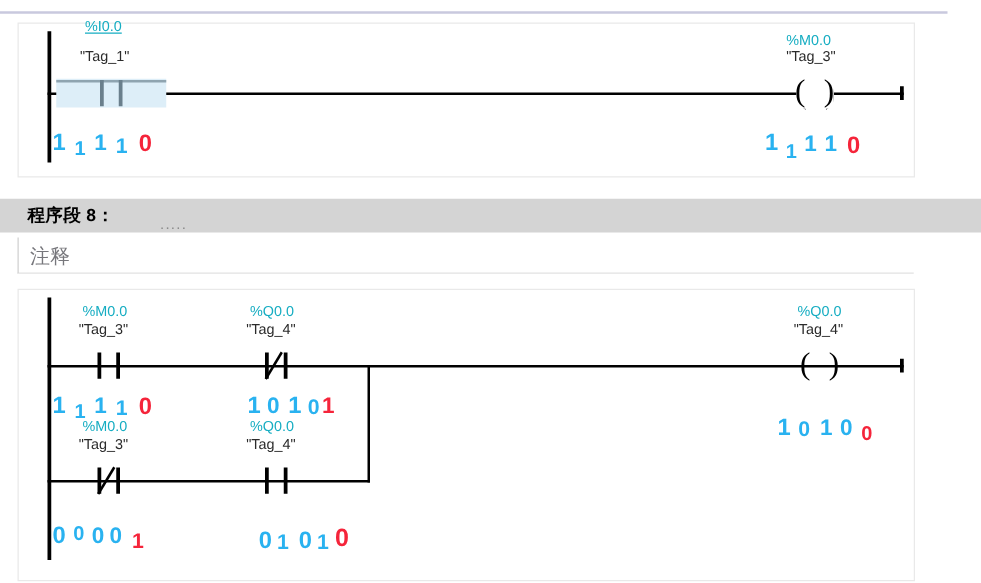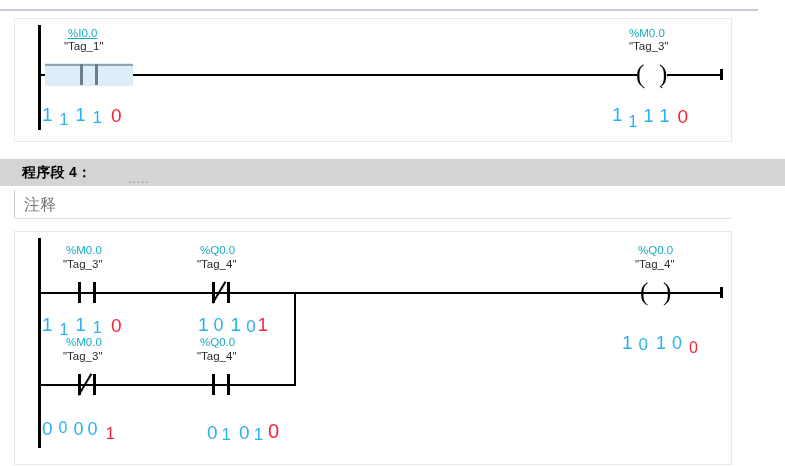--- a/index.html
+++ b/index.html
@@ -55,57 +55,57 @@
     font-family:"Liberation Serif","DejaVu Serif",serif;
   }
   
   .tick{background:#000;width:3px;height:11px;}
 
   
   .addr{color:#16adc2;font-size:11.5px;white-space:nowrap;}
   .tagname{color:#2b2b2b;font-size:11.5px;white-space:nowrap;}
 
   
-  .digits{white-space:nowrap;font-weight:normal;color:#29b2f0;text-align:right;}
+  .digits{white-space:nowrap;font-weight:bold;color:#29b2f0;text-align:right;}
   .digits span{display:inline-block;vertical-align:baseline;}
 </style>
 </head>
 <body>
 
 <div class="abs" id="top-rule"></div>
 
 <div class="abs net-frame" id="net3-frame"></div>
 
 <div class="abs rail" style="left:38px;top:25px;height:105px;"></div>
 
 <div class="abs wire-h" style="left:38px;top:74px;width:685px;"></div>
 
 <div class="abs sel-box" style="left:45px;top:63px;width:88px;height:23px;"></div>
 <div class="abs" style="left:45px;top:64px;width:88px;height:2px;background:#8fa4b0;"></div>
 <div class="abs cbar-sel" style="left:80px;top:64px;"></div>
 <div class="abs cbar-sel" style="left:95px;top:64px;"></div>
 
-<div class="abs addr" style="left:68px;top:27px;text-decoration:underline;">%I0.0</div>
+<div class="abs addr" style="left:68px;top:16px;text-decoration:underline;">%I0.0</div>
 <div class="abs tagname" style="left:64px;top:40px;">"Tag_1"</div>
 
 <div class="abs digits" id="bits-net3-contact" style="left:42px;top:104px;"><span style="font-size: 19px; margin-right: 7px; position: relative; top: 0px; color: rgb(41, 178, 240);">1</span><span style="font-size: 16px; margin-right: 7px; position: relative; top: 4px; color: rgb(41, 178, 240);">1</span><span style="font-size: 18px; margin-right: 7px; position: relative; top: 0px; color: rgb(41, 178, 240);">1</span><span style="font-size: 17px; margin-right: 9px; position: relative; top: 2px; color: rgb(41, 178, 240);">1</span><span style="font-size: 19px; margin-right: 0px; position: relative; top: 1px; color: rgb(245, 36, 58);">0</span></div>
 
 <div class="abs addr" style="left:629px;top:27px;">%M0.0</div>
 <div class="abs tagname" style="left:629px;top:40px;">"Tag_3"</div>
 <div class="abs paren" style="left:637px;top:62px;">(</div>
 <div class="abs paren" style="left:660px;top:62px;">)</div>
 <div class="abs" style="left:637px;top:63px;width:30px;height:24px;background:#fff;"></div>
 <div class="abs paren" style="left:636px;top:61px;">(</div>
 <div class="abs paren" style="left:659px;top:61px;">)</div>
 <div class="abs tick" style="left:720px;top:69px;"></div>
 
 <div class="abs digits" id="bits-net3-coil" style="left:612px;top:104px;"><span style="font-size: 19px; margin-right: 6px; position: relative; top: 0px; color: rgb(41, 178, 240);">1</span><span style="font-size: 16px; margin-right: 6px; position: relative; top: 6px; color: rgb(41, 178, 240);">1</span><span style="font-size: 18px; margin-right: 6px; position: relative; top: 1px; color: rgb(41, 178, 240);">1</span><span style="font-size: 18px; margin-right: 8px; position: relative; top: 1px; color: rgb(41, 178, 240);">1</span><span style="font-size: 19px; margin-right: 0px; position: relative; top: 2px; color: rgb(245, 36, 58);">0</span></div>
 
 <div class="abs" id="net4-header"></div>
-<div class="abs" id="net4-title">程序段 4：</div>
+<div class="abs" id="net4-title">程序段 8：</div>
 <div class="abs" id="net4-dots">.....</div>
 
 <div class="abs" id="comment-row"></div>
 <div class="abs" id="comment-text">注释</div>
 
 <div class="abs net-frame" id="net4-frame"></div>
 
 <div class="abs rail" style="left:38px;top:238px;height:210px;"></div>
 
 <div class="abs wire-h" style="left:38px;top:292px;width:685px;"></div>

